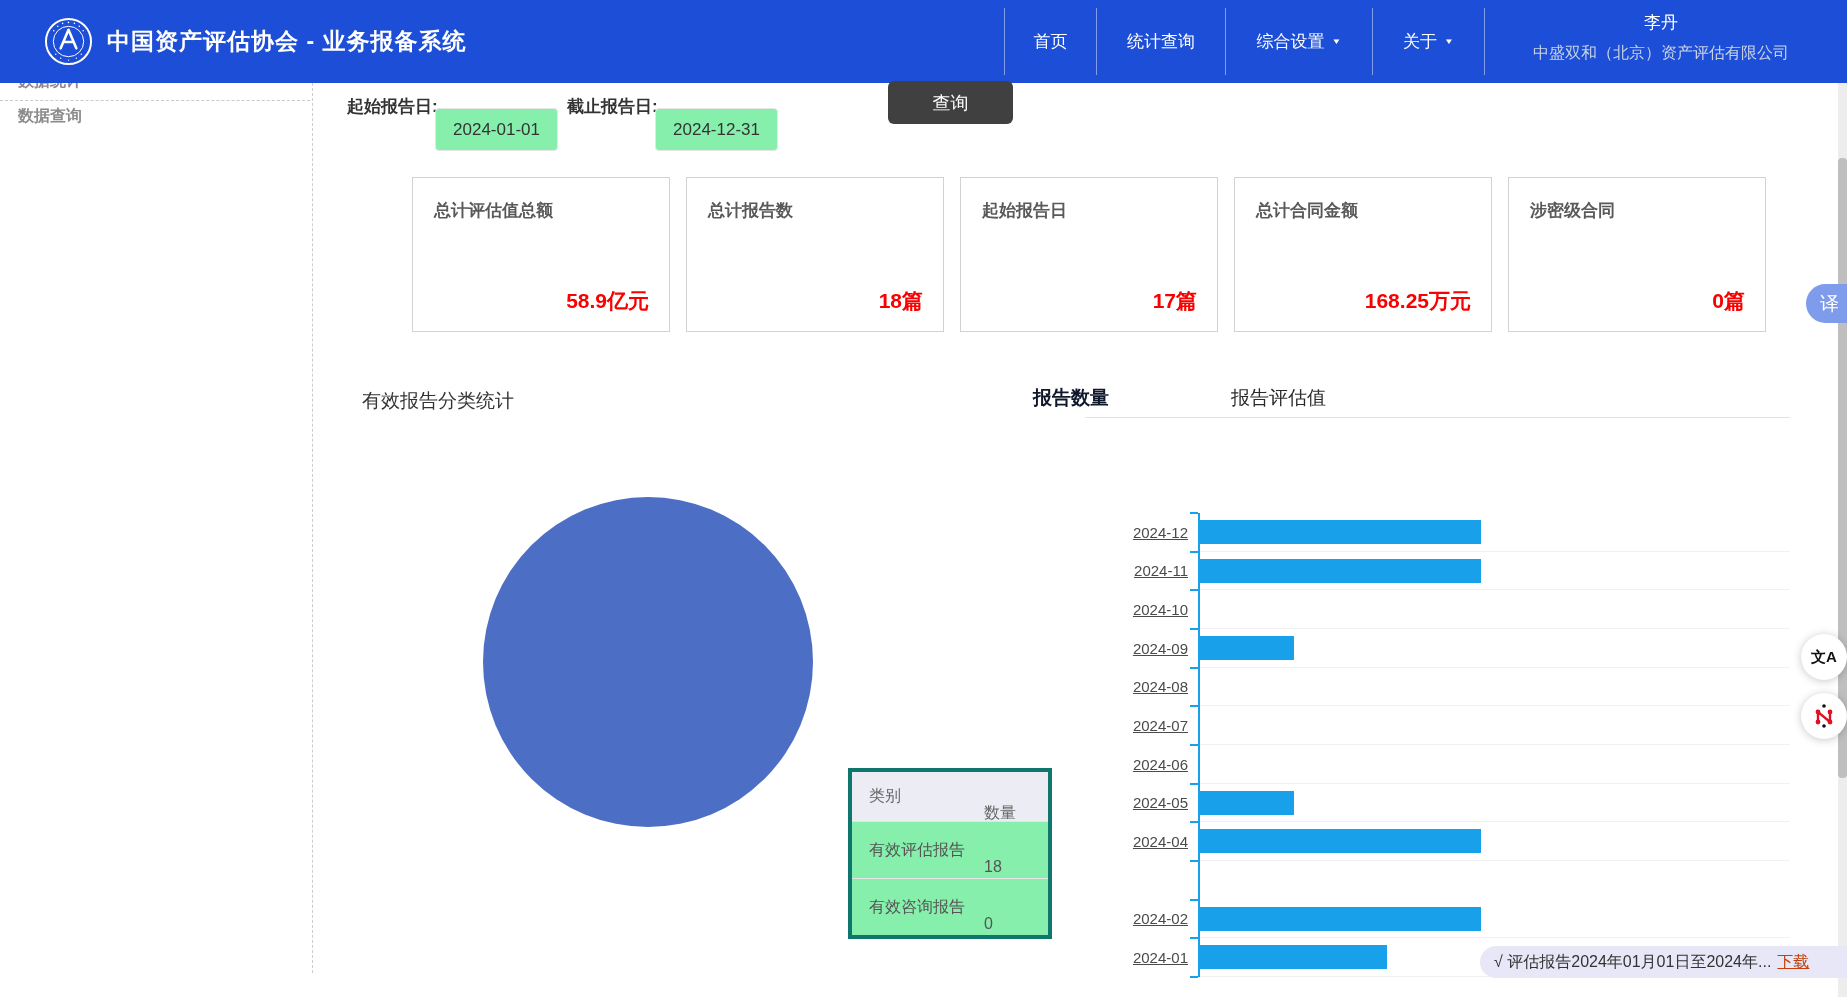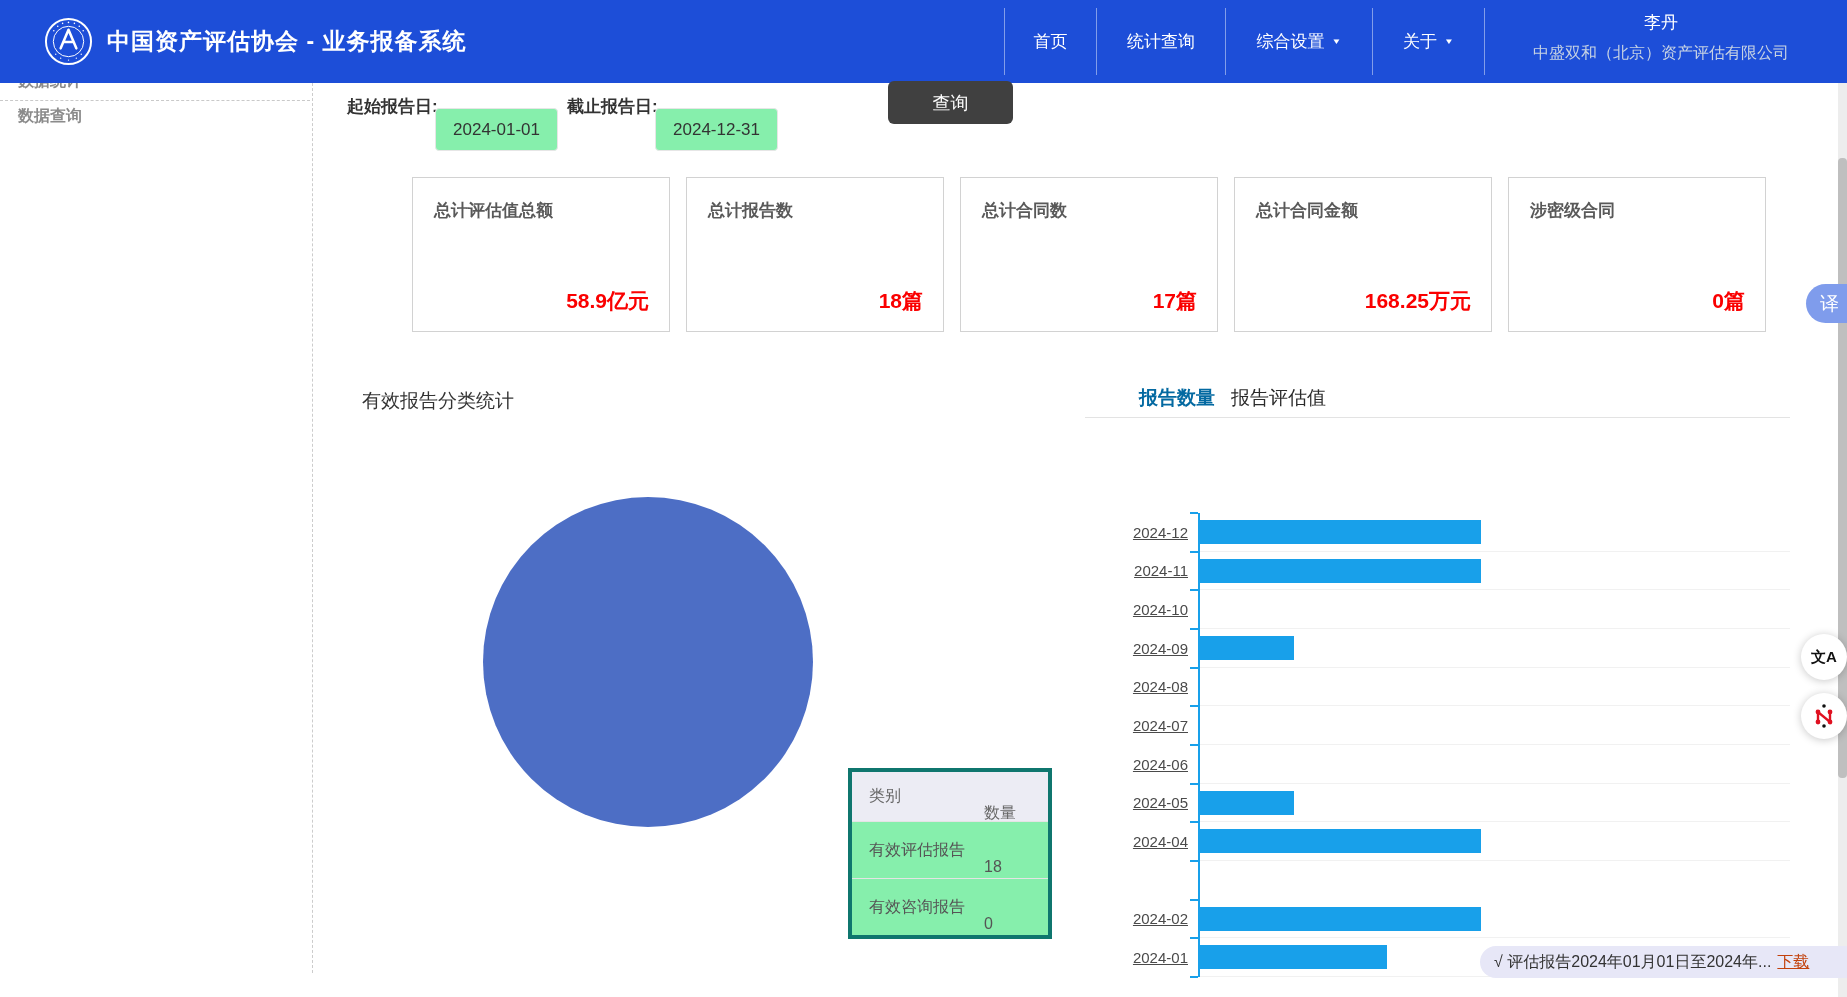--- a/index.html
+++ b/index.html
@@ -54,21 +54,21 @@
 
   
   .cat-table { position:absolute; left:848px; top:768px; width:204px; border:4px solid #0f766e; font-size:16px; background:#86efac; }
   .cat-head { display:flex; height:49px; background:#ECECF4; color:#666; align-items:center; }
   .cat-row { display:flex; height:57px; border-top:1px solid #E4E4E4; color:#555; align-items:center; }
   .col-1 { padding-left:17px; width:132px; }
   .col-2 { width:60px;margin-top:34px; }
 
   
   .tab { position:absolute; top:385px; font-size:19px; cursor:pointer; }
-  .tab-active { left:1139px; color:#0369a1; font-weight:bold; }
+  .tab-active { left:1033px; color:#0f172a; font-weight:bold; }
   .tab-inactive { left:1231px; color:#2B2B2B; font-weight:500; }
   .tab-underline { position:absolute; left:1085px; top:417px; width:705px; border-top:1px solid #E3E3E3; }
 
   .bar-chart { position:absolute; left:1108px; top:513px; width:682px; height:464px; }
   .bar-axis { position:absolute; left:90px; top:0; width:2px; height:464px; background:#18A0EA; }
   .bar-row { position:absolute; left:0; width:682px; }
   .bar-label { position:absolute; left:0; top:0; width:80px; height:100%; display:flex; align-items:center;
                justify-content:flex-end; font-size:15px; color:#4A4A4A;text-decoration:underline; }
   .bar-track { position:absolute; left:92px; top:0; right:0; height:100%; border-bottom:1px solid #F1F1F1; }
   .bar { position:absolute; left:0; top:7px; height:24px; background:#18A0EA; }
@@ -151,21 +151,21 @@
 <div id="cards">
     <div class="card" style="left: 412px;">
       <div class="card-title">总计评估值总额</div>
       <div class="card-value">58.9亿元</div>
     </div>
     <div class="card" style="left: 686px;">
       <div class="card-title">总计报告数</div>
       <div class="card-value">18篇</div>
     </div>
     <div class="card" style="left: 960px;">
-      <div class="card-title">总计合同数</div>
+      <div class="card-title">起始报告日</div>
       <div class="card-value">17篇</div>
     </div>
     <div class="card" style="left: 1234px;">
       <div class="card-title">总计合同金额</div>
       <div class="card-value">168.25万元</div>
     </div>
     <div class="card" style="left: 1508px;">
       <div class="card-title">涉密级合同</div>
       <div class="card-value">0篇</div>
     </div>

